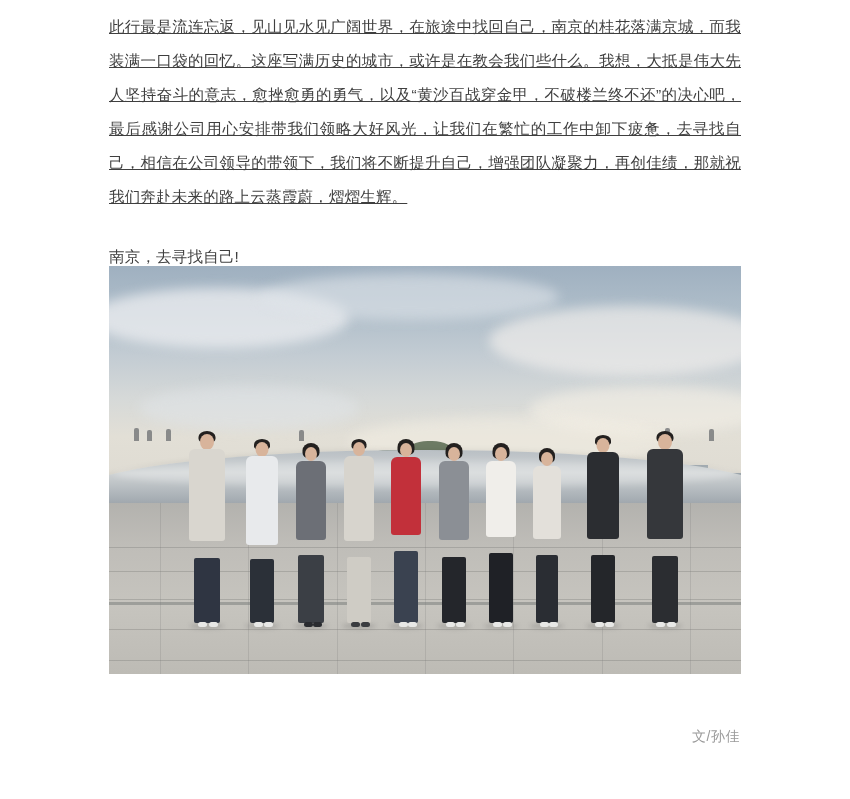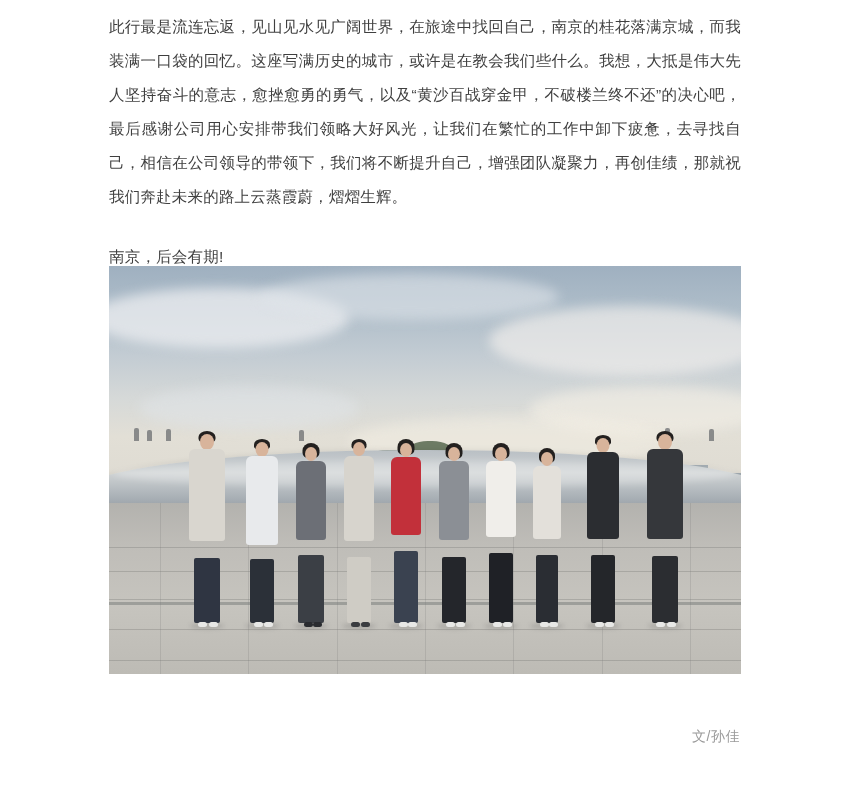--- a/index.html
+++ b/index.html
@@ -30,20 +30,21 @@
     font-size: 15.5px;
     line-height: 34px;
     letter-spacing: 0.2px;
     color: #3f3f3f;
     text-align: justify;
     margin: 0 0 22px 0;
     text-justify: inter-ideograph;
   }
   .para.first {
     margin-top: 10px;
+    text-decoration: underline;
   }
   .para.closing {
     margin-top: 26px;
     margin-bottom: 0;
   }
 
   
   .photo-frame {
     position: absolute;
     left: 109px;
@@ -231,21 +232,21 @@
     letter-spacing: 0.5px;
   }
 </style>
 </head>
 <body>
 
 <div class="page">
 
   <div class="article">
     <p class="para first">此行最是流连忘返，见山见水见广阔世界，在旅途中找回自己，南京的桂花落满京城，而我装满一口袋的回忆。这座写满历史的城市，或许是在教会我们些什么。我想，大抵是伟大先人坚持奋斗的意志，愈挫愈勇的勇气，以及“黄沙百战穿金甲，不破楼兰终不还”的决心吧，最后感谢公司用心安排带我们领略大好风光，让我们在繁忙的工作中卸下疲惫，去寻找自己，相信在公司领导的带领下，我们将不断提升自己，增强团队凝聚力，再创佳绩，那就祝我们奔赴未来的路上云蒸霞蔚，熠熠生辉。</p>
-    <p class="para closing">南京，后会有期!</p>
+    <p class="para closing">南京，去寻找自己!</p>
   </div>
 
   <div class="photo-frame">
     <div class="photo">
 
       <div class="sky"></div>
       <div class="cloud c1"></div>
       <div class="cloud c2"></div>
       <div class="cloud c3"></div>
       <div class="cloud c4"></div>

